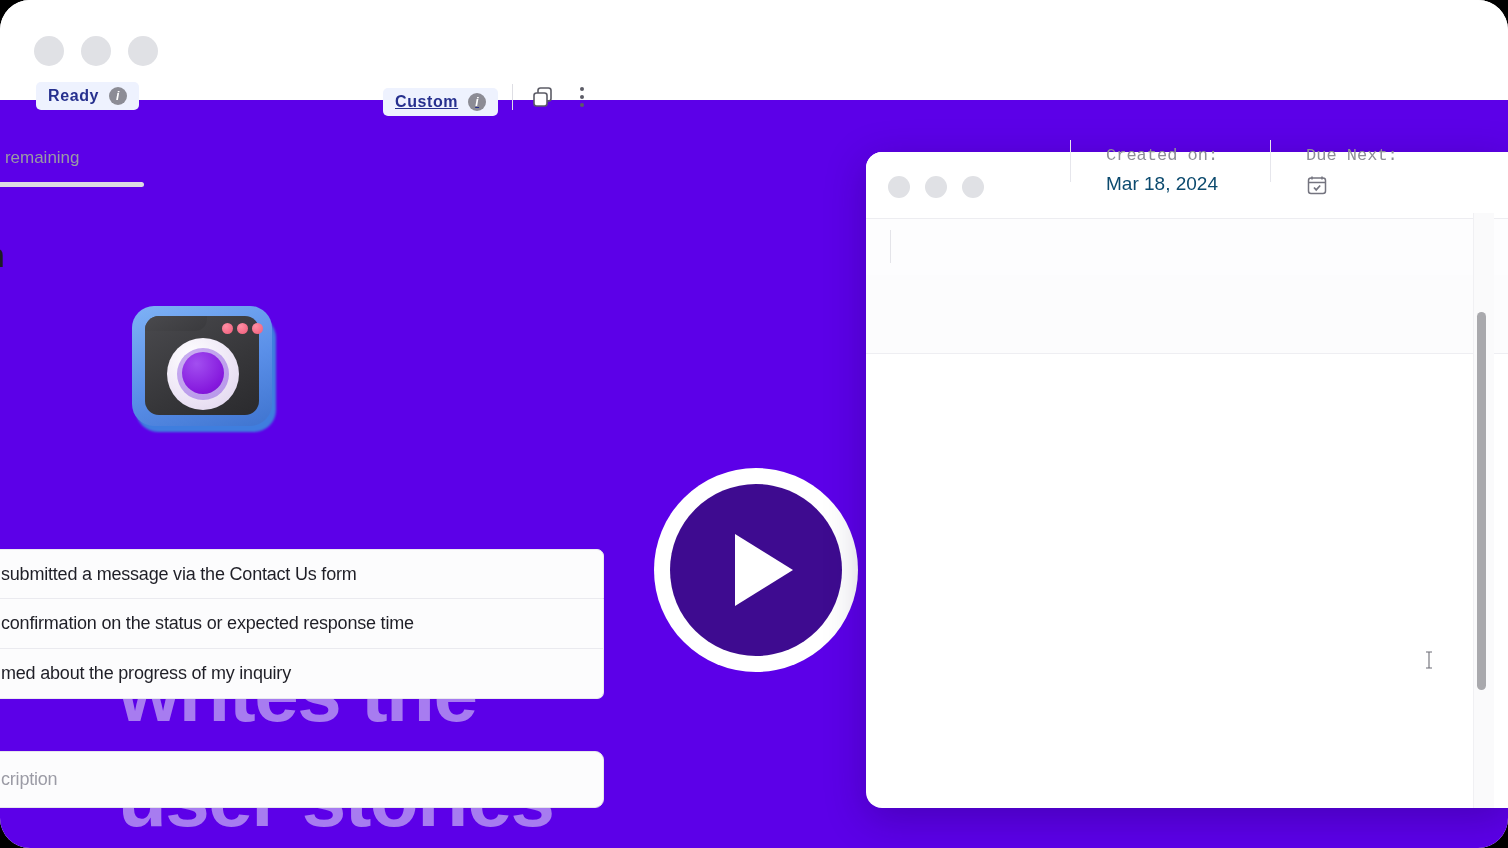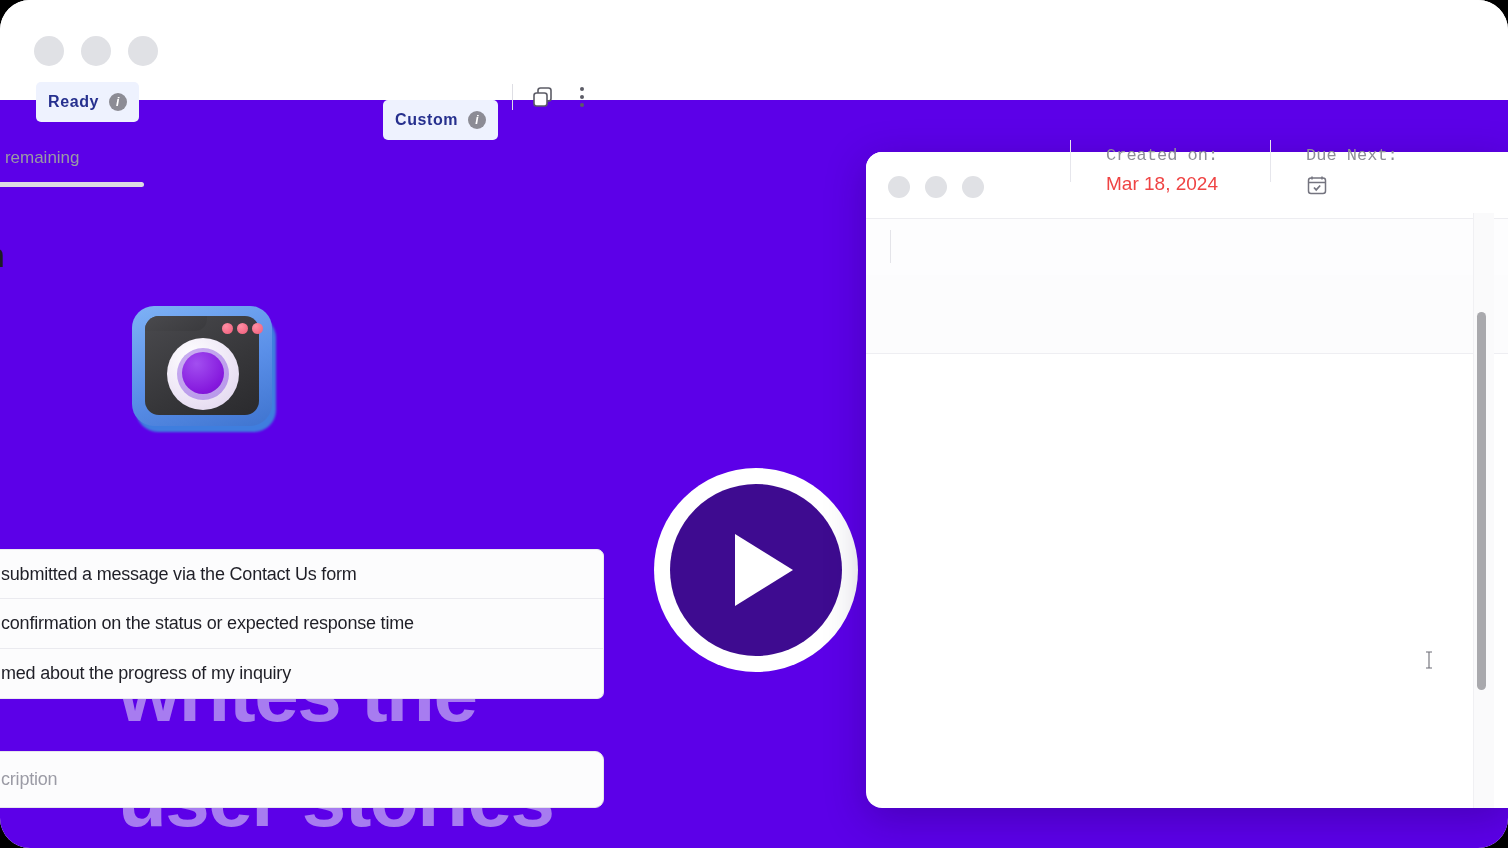--- a/index.html
+++ b/index.html
@@ -59,44 +59,44 @@
            background:#ffffff;border-radius:16px 0 0 16px;overflow:hidden;
            box-shadow:0 10px 40px rgba(20,0,60,.28);}
   #app-titlebar{position:absolute;left:0;top:0;width:642px;height:66px;background:#fff;}
   .win-dot{position:absolute;top:24px;width:22px;height:22px;border-radius:50%;background:#e0e1e5;}
   #wd1{left:22px;} #wd2{left:59px;} #wd3{left:96px;}
 
   
   #status-row{position:absolute;left:0;top:66px;width:642px;height:57px;background:#fdfdfe;
               border-top:1px solid #ededf1;border-bottom:1px solid #ededf1;}
   #sep-left{position:absolute;left:24px;top:12px;width:1px;height:33px;background:#e4e4e9;}
-  .badge{position:absolute;display:flex;align-items:center;gap:10px;height:40px;padding:0 12px;
+  .badge{position:absolute;display:flex;align-items:center;gap:10px;height:28px;padding:0 12px;
          border-radius:5px;background:#eef2fe;font-size:16px;font-weight:700;
          letter-spacing:.6px;color:#26308e;}
   #badge-ready{left:36px;top:82px;}
-  #badge-custom{left:383px;top:100px;}
+  #badge-custom{left:383px;top:88px;text-decoration:underline;}
   .info-ic{width:18px;height:18px;border-radius:50%;background:#8c8c95;color:#fff;
            font-size:12px;font-weight:700;font-style:italic;
            display:flex;align-items:center;justify-content:center;line-height:1;}
   #copy-ic{position:absolute;left:530px;top:84px;width:26px;height:26px;}
   #kebab-ic{position:absolute;left:571px;top:84px;width:22px;height:26px;
             display:flex;flex-direction:column;align-items:center;justify-content:center;gap:4px;}
   #kebab-ic span{width:4px;height:4px;border-radius:50%;background:#5c5c66;display:block;}
   #sep-right{position:absolute;left:512px;top:84px;width:1px;height:26px;background:#dedee4;}
 
   
   #meta-row{position:absolute;left:0;top:123px;width:642px;height:78px;background:#fcfcfd;
             border-bottom:1px solid #eeeef2;}
   #remaining-txt{position:absolute;left:-14px;top:148px;font-size:17px;color:#9a9aa4;}
   #remaining-bar{position:absolute;left:-6px;top:182px;width:150px;height:5px;border-radius:3px;
                  background:#dcdce2;}
   .meta-div{position:absolute;top:140px;width:1px;height:42px;background:#e6e6ec;}
   #mdiv1{left:1070px;} #mdiv2{left:1270px;}
   .meta-label{position:absolute;font-size:17px;color:#8d8d98;font-family:Liberation Mono, monospace;}
-  .meta-value{position:absolute;font-size:19px;color:#ef4444;}
+  .meta-value{position:absolute;font-size:19px;color:#0c4a6e;}
   #created-label{left:1106px;top:146px;}
   #created-value{left:1106px;top:173px;}
   #due-label{left:1306px;top:146px;}
   #cal-ic{position:absolute;left:1306px;top:174px;width:22px;height:22px;}
 
   
   #cut-heading{position:absolute;left:-14px;top:236px;font-size:34px;color:#1d1d24;
                letter-spacing:-.4px;}
 
   

